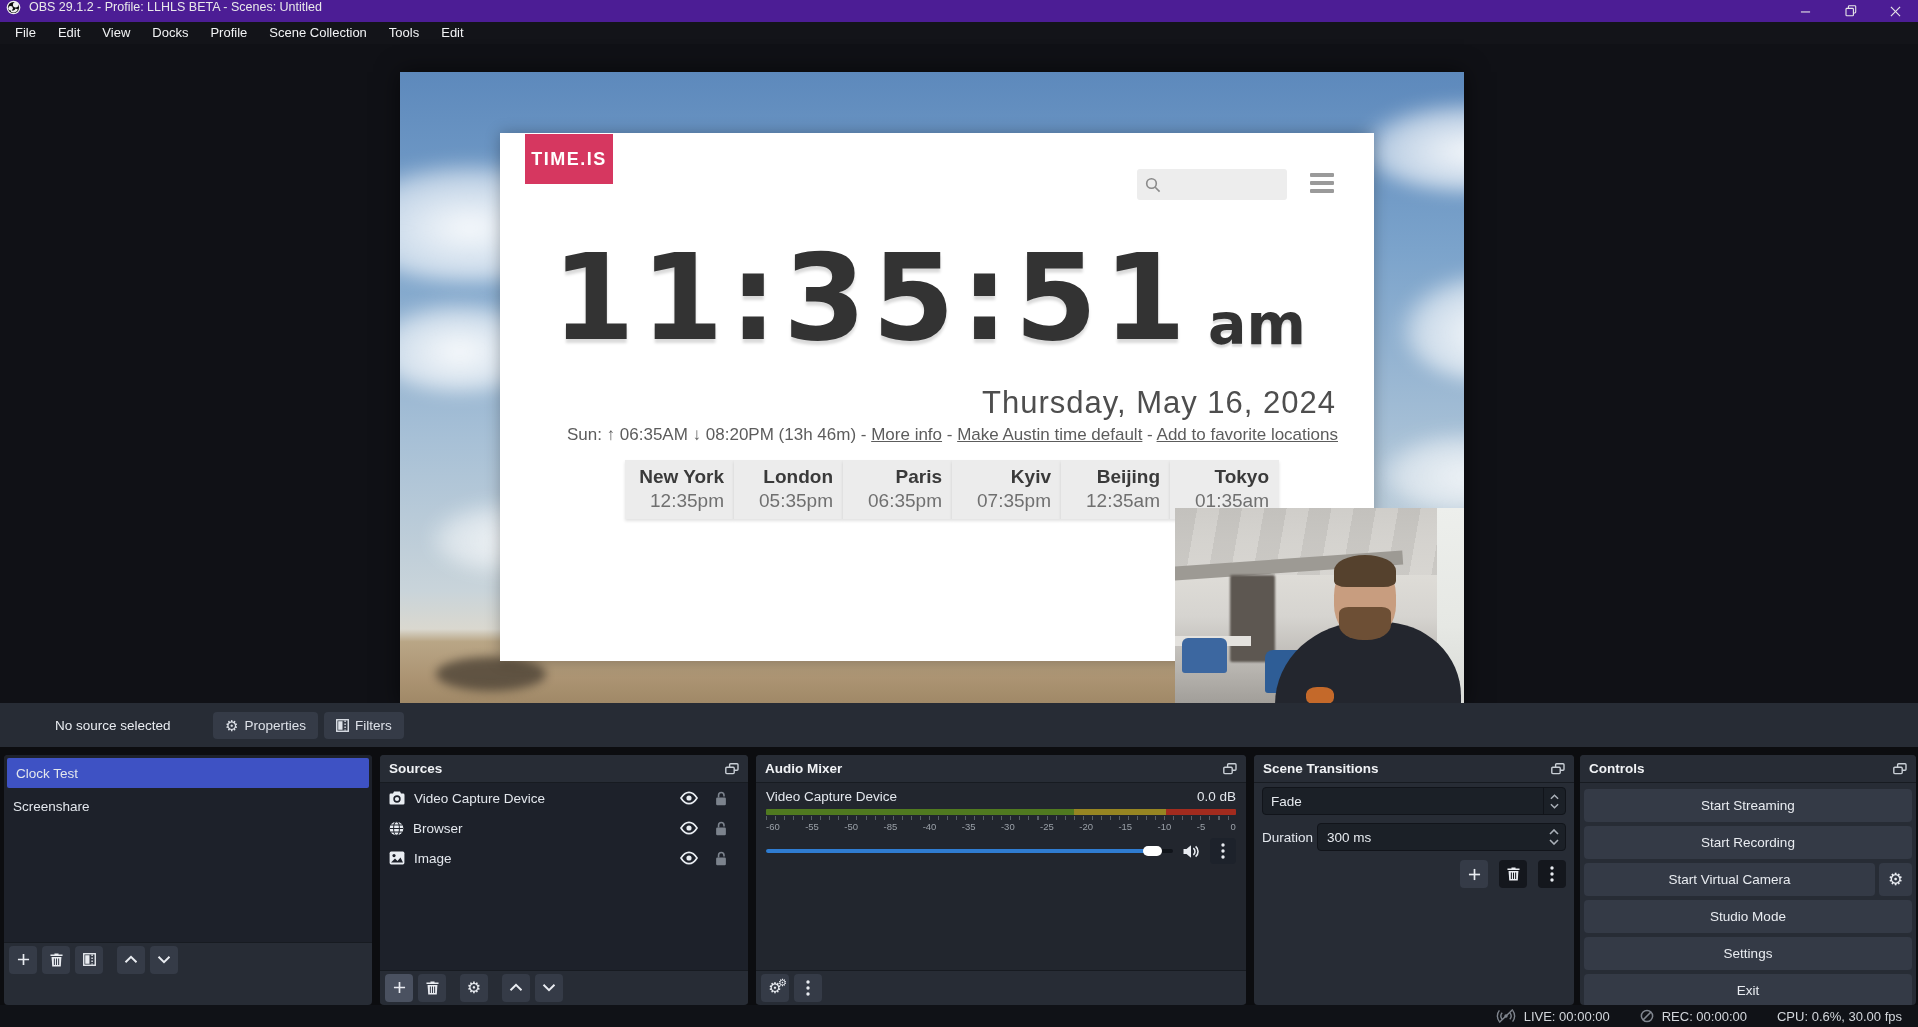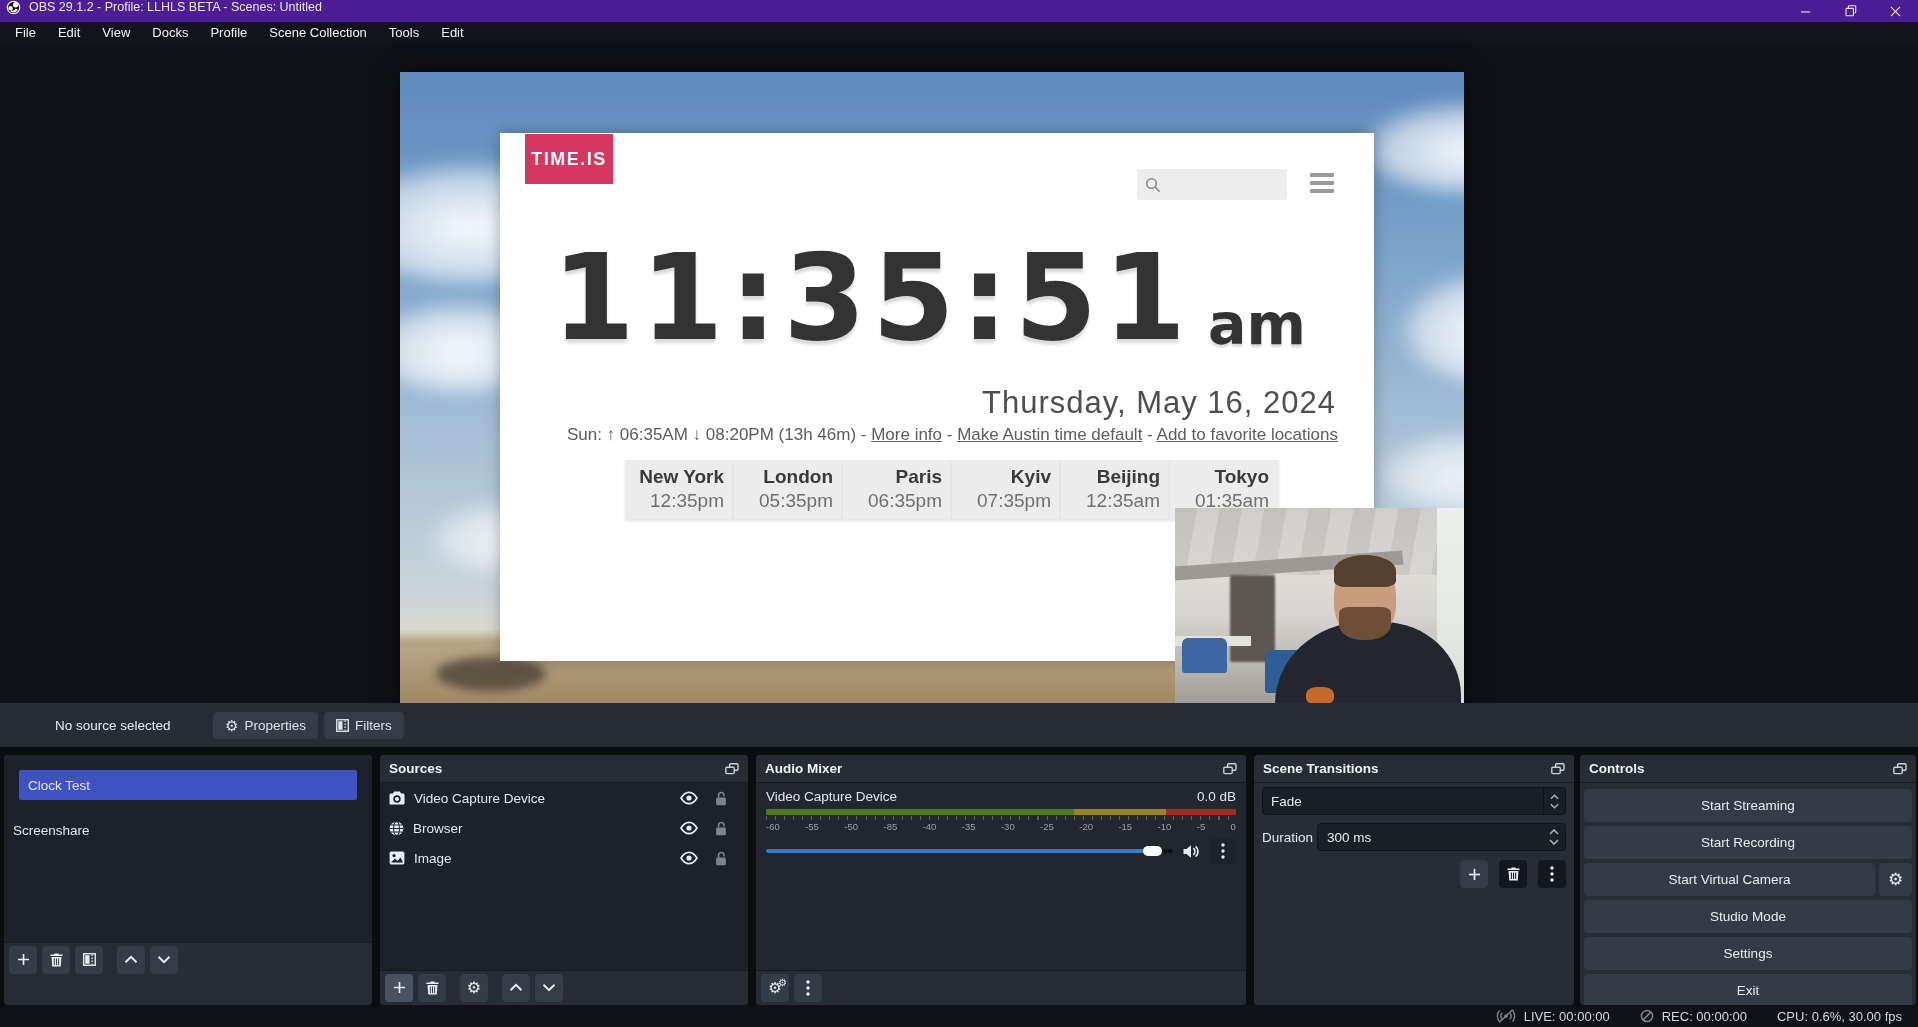--- a/index.html
+++ b/index.html
@@ -101,21 +101,21 @@
   
   .docks { position:absolute; left:0; top:755px; width:1918px; height:250px; }
   .dock { position:absolute; top:0; height:250px; background:#272c35; border-radius:4px; overflow:hidden; }
   .dock-header { height:28px; display:flex; align-items:center; justify-content:space-between;
     padding:0 9px; background:#272c35; border-bottom:1px solid #171b21; }
   .dock-title { font-size:13.5px; font-weight:bold; color:#f0f2f5; }
   .popout { color:#c9cfd6; display:flex; }
   .dock-body { position:relative; height:221px; }
   .listpane { position:absolute; inset:0 0 34px 0; background:#1d212a; }
   .row-item { height:30px; display:flex; align-items:center; padding:0 9px; font-size:13.5px; color:#e3e7ed; }
-  .row-item.selected { background:#3e52c4; border-radius:2px; margin:15px; height:30px; }
+  .row-item.selected { background:#3e52c4; border-radius:2px; margin:3px; height:30px; }
   .dock-toolbar { position:absolute; left:0; right:0; bottom:0; height:34px; background:#272c35;
     border-top:1px solid #171b21; display:flex; align-items:center; padding:0 5px; gap:5px; }
   .icon-btn { width:28px; height:28px; border:none; border-radius:4px; background:#353b47;
     color:#e9ecf1; display:flex; align-items:center; justify-content:center; font-family:inherit; }
   .icon-btn.lit { background:#4a5160; }
   .icon-btn.dark { background:#14171d; }
   .gap-l { margin-left:9px; }
   .src-row-icons { margin-left:auto; display:flex; align-items:center; gap:16px; padding-right:12px; }
   .eye-btn, .lock-btn { background:none; border:none; display:flex; padding:0; }
   .eye-btn { color:#e9edf2; } .lock-btn { color:#7c838d; }

